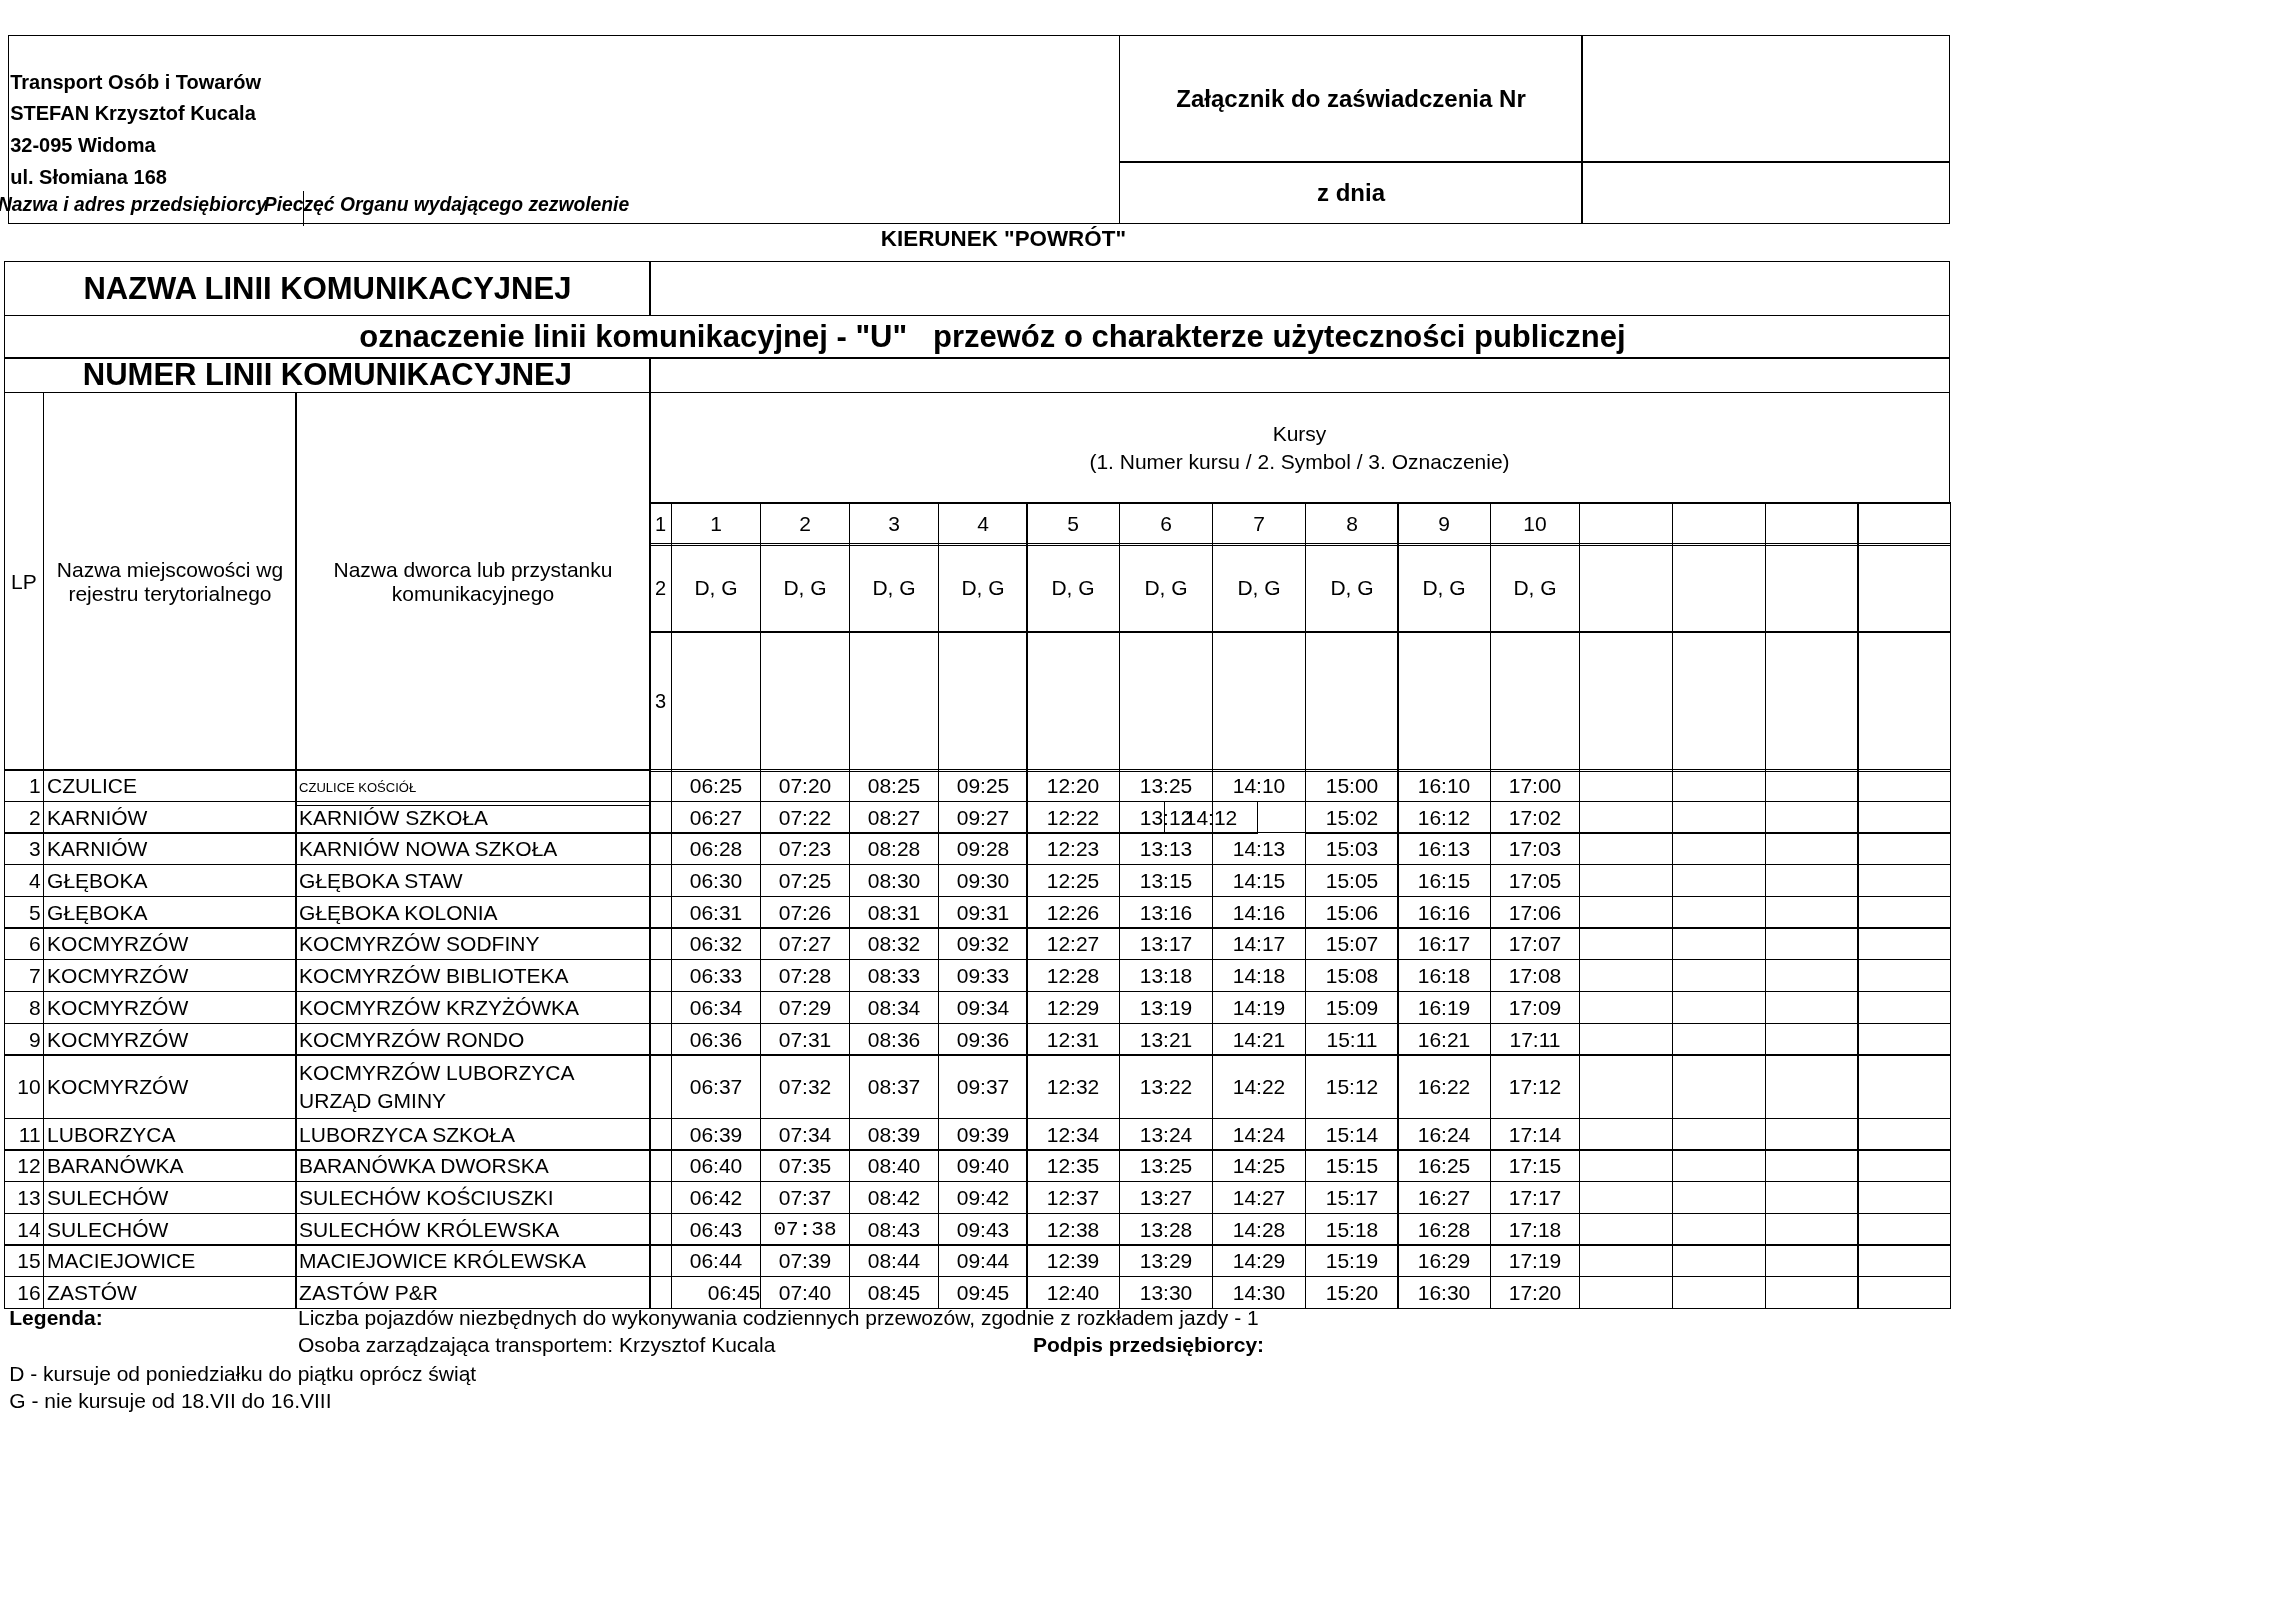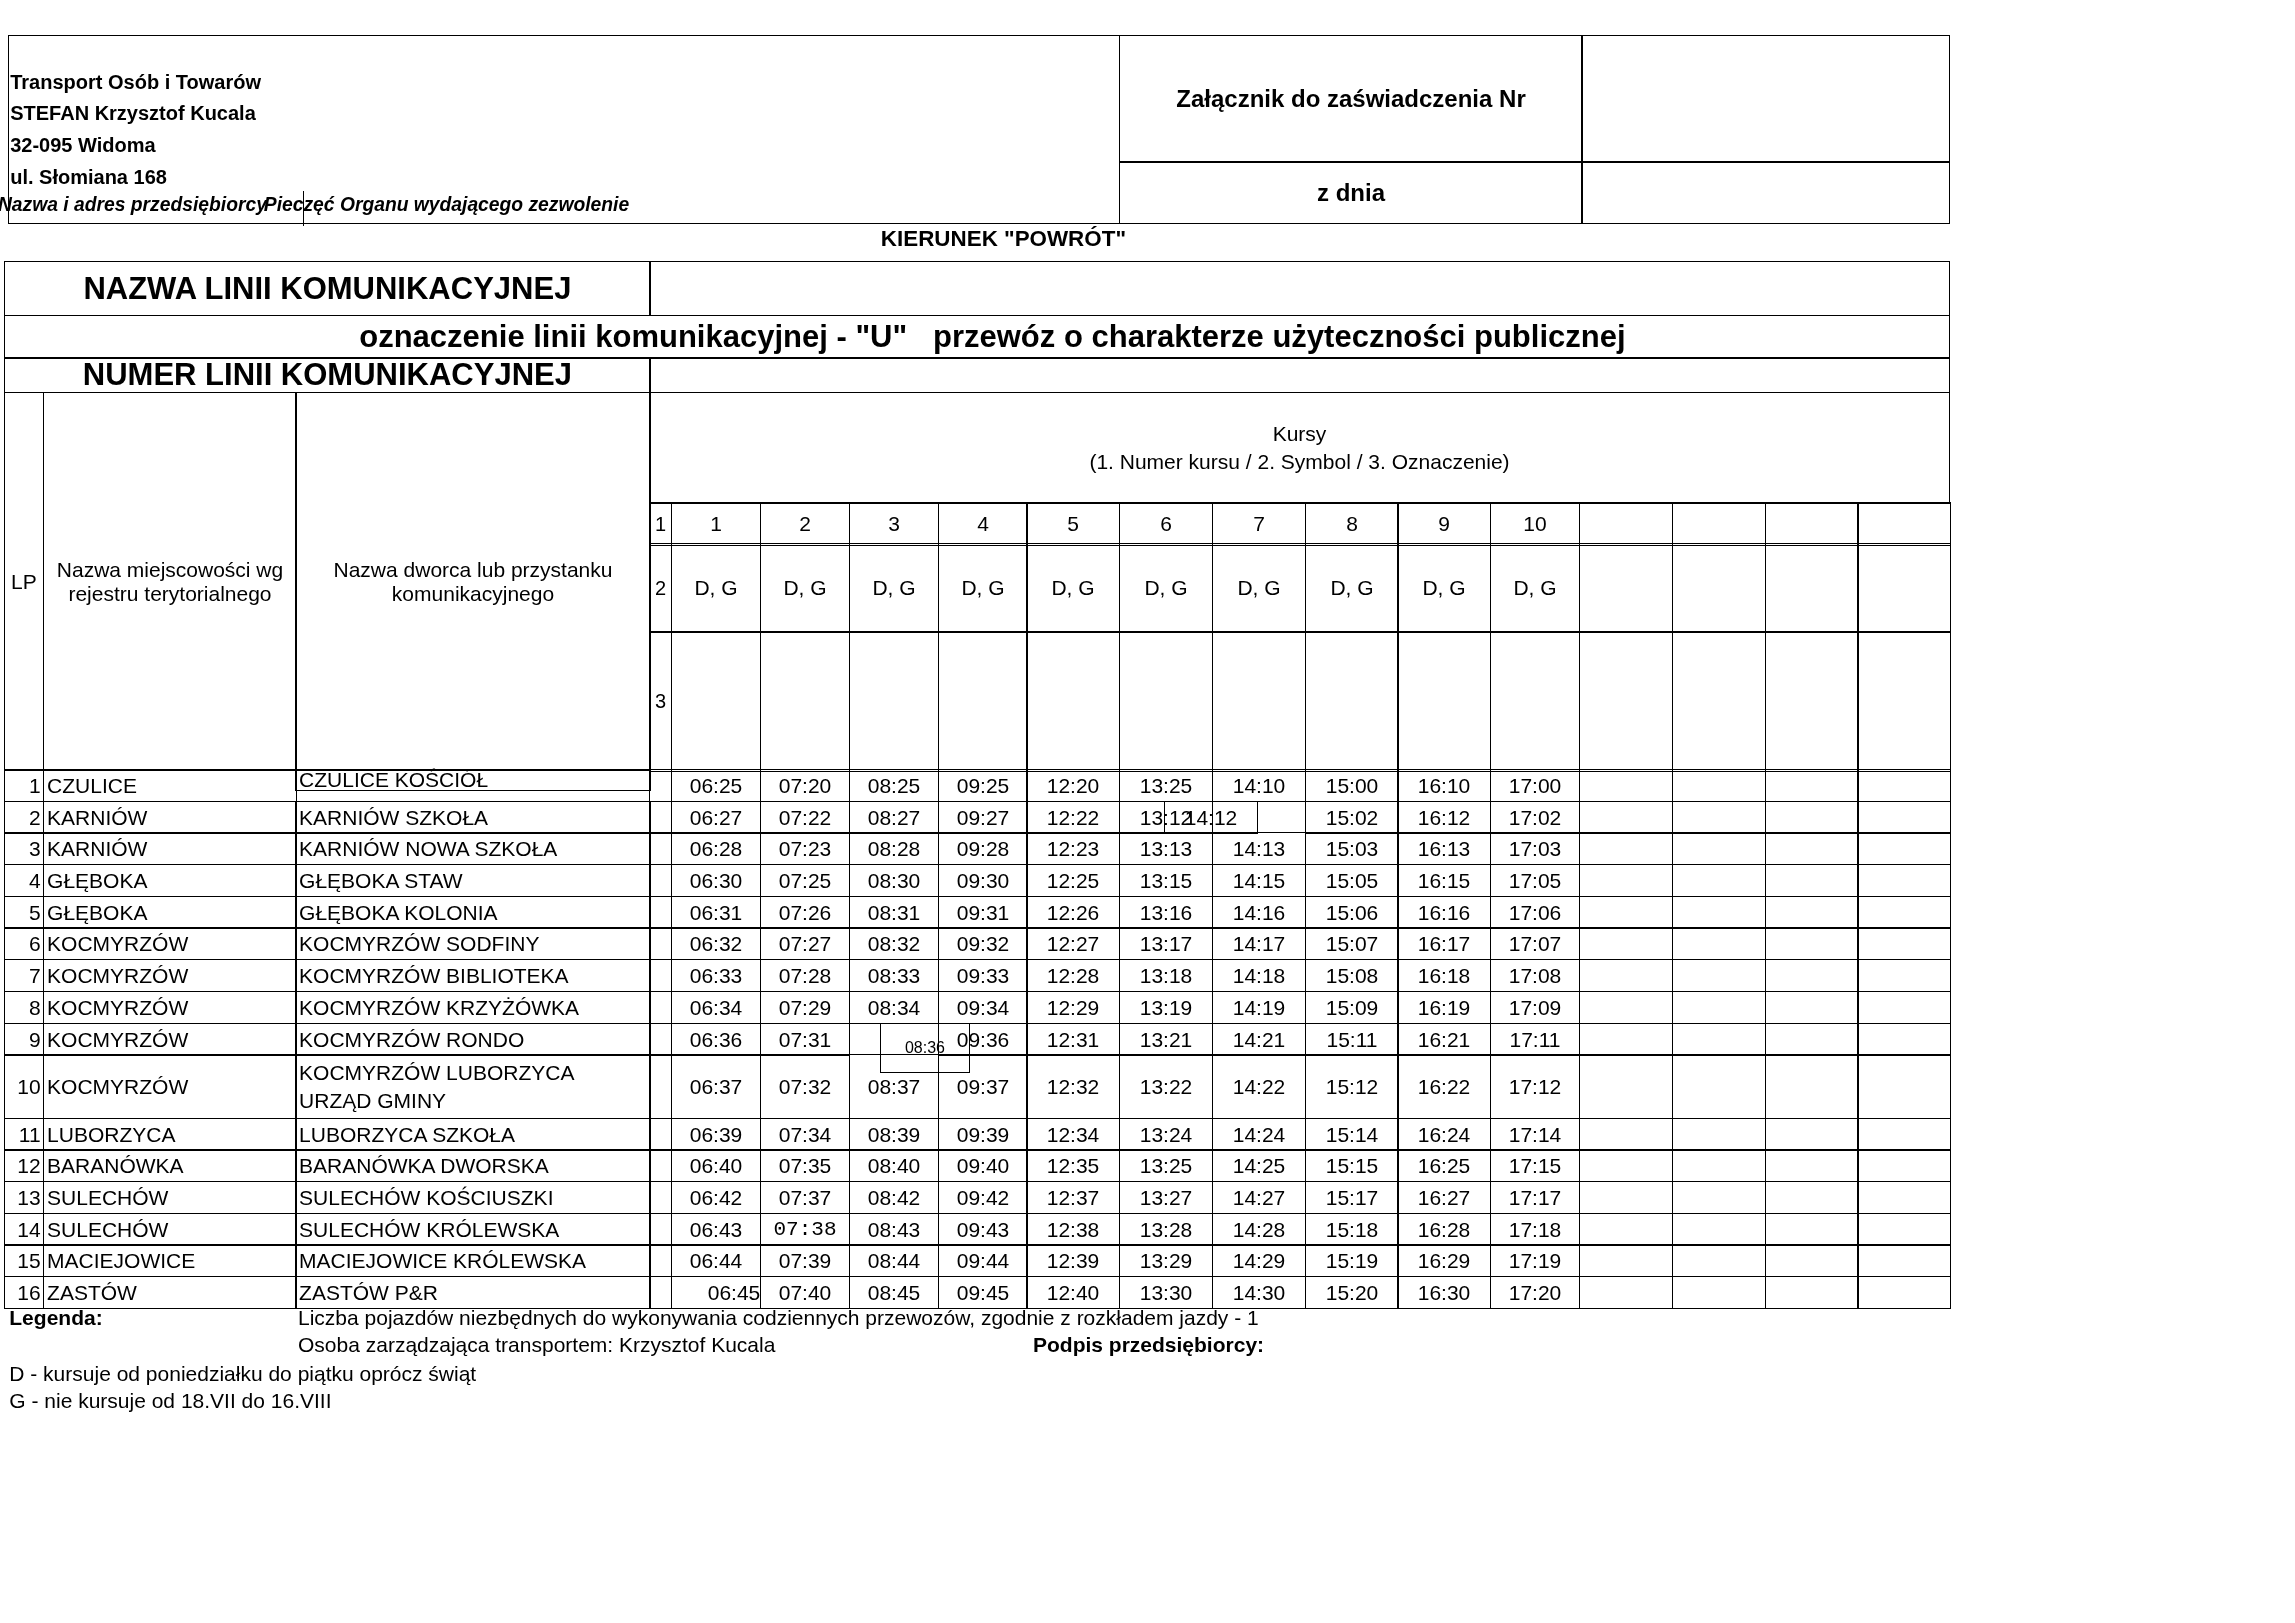--- a/index.html
+++ b/index.html
@@ -90,21 +90,21 @@
     <div class="cell" style="left: 1397px; top: 631px; width: 94px; height: 141px; font-size: 21px;"></div>
     <div class="cell" style="left: 1490px; top: 631px; width: 90px; height: 141px; font-size: 21px;"></div>
     <div class="cell" style="left: 1579px; top: 631px; width: 94px; height: 141px; font-size: 21px;"></div>
     <div class="cell" style="left: 1672px; top: 631px; width: 94px; height: 141px; font-size: 21px;"></div>
     <div class="cell" style="left: 1765px; top: 631px; width: 94px; height: 141px; font-size: 21px;"></div>
     <div class="cell" style="left: 1857px; top: 631px; width: 94px; height: 141px; font-size: 21px;"></div>
   </div>
 <div id="body-rows">
     <div class="cell" style="left: 3.9px; top: 769px; width: 40px; height: 33px; font-size: 21px; justify-content: flex-end; padding-right: 2.3px;">1</div>
     <div class="cell" style="left: 43px; top: 769px; width: 254px; height: 33px; font-size: 21px; justify-content: flex-start; padding-left: 3.1px;">CZULICE</div>
-    <div class="cell" style="left: 295px; top: 769px; width: 356px; height: 22px; font-size: 21px; justify-content: flex-start; text-align: left; padding-left: 3.1px; white-space: pre-line; line-height: 28px;">CZULICE KOŚCIÓŁ</div>
+    <div class="cell" style="left: 295px; top: 769px; width: 356px; height: 37px; font-size: 13px; justify-content: flex-start; text-align: left; padding-left: 3.1px; white-space: pre-line; line-height: 28px;">CZULICE KOŚCIÓŁ</div>
     <div class="cell" style="left: 649px; top: 769px; width: 23px; height: 33px; font-size: 21px; border-right: none;"></div>
     <div class="cell" style="left: 671px; top: 769px; width: 90px; height: 33px; font-size: 21px;">06:25</div>
     <div class="cell" style="left: 760px; top: 769px; width: 90px; height: 33px; font-size: 21px;">07:20</div>
     <div class="cell" style="left: 849px; top: 769px; width: 90px; height: 33px; font-size: 21px;">08:25</div>
     <div class="cell" style="left: 938px; top: 769px; width: 90px; height: 33px; font-size: 21px;">09:25</div>
     <div class="cell" style="left: 1026px; top: 769px; width: 94px; height: 33px; font-size: 21px;">12:20</div>
     <div class="cell" style="left: 1119px; top: 769px; width: 94px; height: 33px; font-size: 21px;">13:25</div>
     <div class="cell" style="left: 1212px; top: 769px; width: 94px; height: 33px; font-size: 21px;">14:10</div>
     <div class="cell" style="left: 1305px; top: 769px; width: 94px; height: 33px; font-size: 21px;">15:00</div>
     <div class="cell" style="left: 1397px; top: 769px; width: 94px; height: 33px; font-size: 21px;">16:10</div>
@@ -238,21 +238,21 @@
     <div class="cell" style="left: 1579px; top: 991px; width: 94px; height: 33px; font-size: 21px;"></div>
     <div class="cell" style="left: 1672px; top: 991px; width: 94px; height: 33px; font-size: 21px;"></div>
     <div class="cell" style="left: 1765px; top: 991px; width: 94px; height: 33px; font-size: 21px;"></div>
     <div class="cell" style="left: 1857px; top: 991px; width: 94px; height: 33px; font-size: 21px;"></div>
     <div class="cell" style="left: 3.9px; top: 1023px; width: 40px; height: 33px; font-size: 21px; justify-content: flex-end; padding-right: 2.3px;">9</div>
     <div class="cell" style="left: 43px; top: 1023px; width: 254px; height: 33px; font-size: 21px; justify-content: flex-start; padding-left: 3.1px;">KOCMYRZÓW</div>
     <div class="cell" style="left: 295px; top: 1023px; width: 356px; height: 33px; font-size: 21px; justify-content: flex-start; text-align: left; padding-left: 3.1px; white-space: pre-line; line-height: 28px;">KOCMYRZÓW RONDO</div>
     <div class="cell" style="left: 649px; top: 1023px; width: 23px; height: 33px; font-size: 21px; border-right: none;"></div>
     <div class="cell" style="left: 671px; top: 1023px; width: 90px; height: 33px; font-size: 21px;">06:36</div>
     <div class="cell" style="left: 760px; top: 1023px; width: 90px; height: 33px; font-size: 21px;">07:31</div>
-    <div class="cell" style="left: 849px; top: 1023px; width: 90px; height: 50px; font-size: 16px; margin-left: 31px;">08:36</div>
+    <div class="cell" style="left: 849px; top: 1023px; width: 90px; height: 33px; font-size: 21px;">08:36</div>
     <div class="cell" style="left: 938px; top: 1023px; width: 90px; height: 33px; font-size: 21px;">09:36</div>
     <div class="cell" style="left: 1026px; top: 1023px; width: 94px; height: 33px; font-size: 21px;">12:31</div>
     <div class="cell" style="left: 1119px; top: 1023px; width: 94px; height: 33px; font-size: 21px;">13:21</div>
     <div class="cell" style="left: 1212px; top: 1023px; width: 94px; height: 33px; font-size: 21px;">14:21</div>
     <div class="cell" style="left: 1305px; top: 1023px; width: 94px; height: 33px; font-size: 21px;">15:11</div>
     <div class="cell" style="left: 1397px; top: 1023px; width: 94px; height: 33px; font-size: 21px;">16:21</div>
     <div class="cell" style="left: 1490px; top: 1023px; width: 90px; height: 33px; font-size: 21px;">17:11</div>
     <div class="cell" style="left: 1579px; top: 1023px; width: 94px; height: 33px; font-size: 21px;"></div>
     <div class="cell" style="left: 1672px; top: 1023px; width: 94px; height: 33px; font-size: 21px;"></div>
     <div class="cell" style="left: 1765px; top: 1023px; width: 94px; height: 33px; font-size: 21px;"></div>

